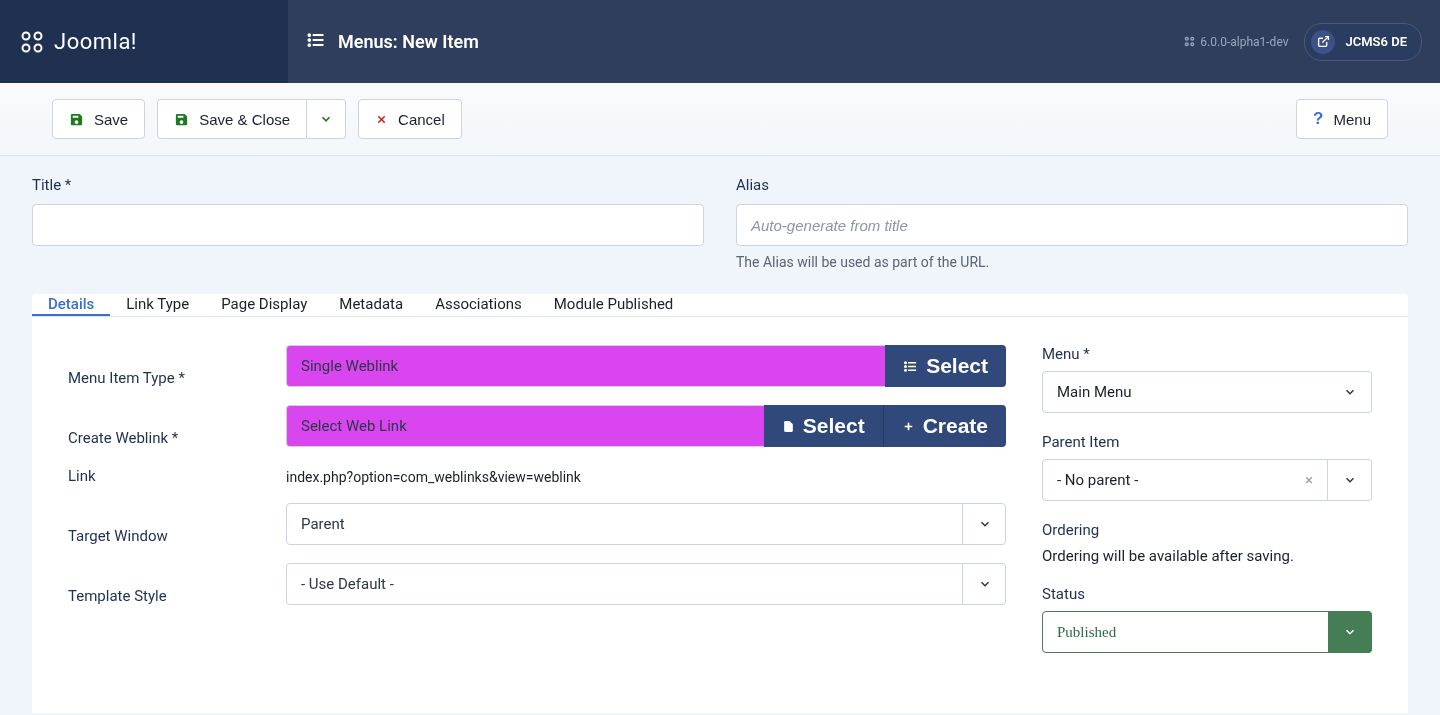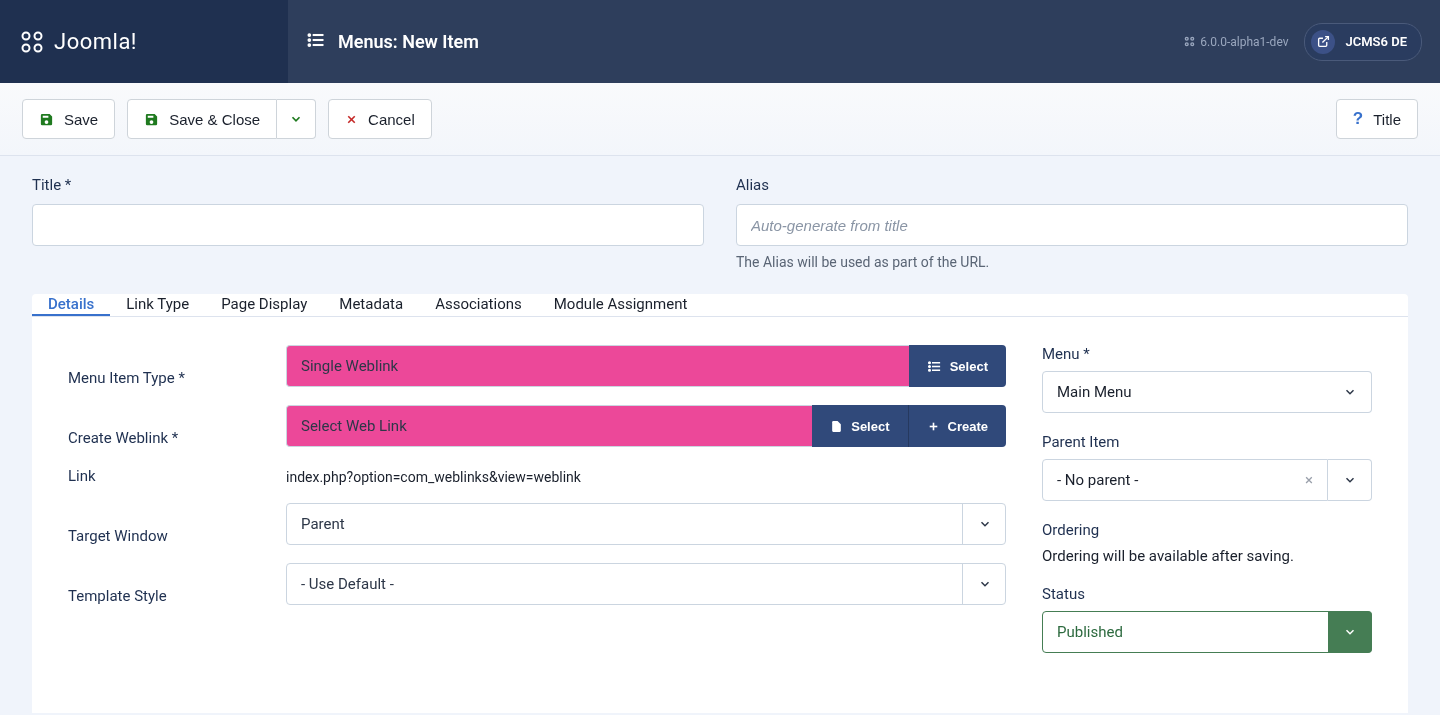--- a/index.html
+++ b/index.html
@@ -87,21 +87,21 @@
       border-radius: 50%;
       display: flex;
       align-items: center;
       justify-content: center;
     }
 
     
     .toolbar {
       display: flex;
       align-items: center;
-      padding: 16px 22px;
+      padding: 16px 52px;
       background: linear-gradient(#f9fafc, #f3f6fb);
       border-bottom: 1px solid #dde3ee;
     }
     .btn {
       display: inline-flex;
       align-items: center;
       background: #fff;
       border: 1px solid #ced4da;
       border-radius: 4px;
       padding: 8px 16px;
@@ -220,38 +220,38 @@
       padding-top: 2px;
     }
     .form-row-field {
       flex: 1;
     }
     .input-group {
       display: flex;
     }
     .input-group .readonly-field {
       flex: 1;
-      background: #ec4899;
+      background: #d946ef;
       border: 1px solid #cbd5e0;
       border-right: none;
       border-radius: 4px 0 0 4px;
       height: 42px;
       display: flex;
       align-items: center;
       padding: 0 14px;
       color: #2d3748;
       font-size: 15px;
     }
     .btn-action {
       background: #30497a;
       color: #fff;
       border: none;
       height: 42px;
       padding: 0 18px;
-      font-size: 13px;
+      font-size: 21px;
       font-weight: 600;
       cursor: pointer;
       display: flex;
       align-items: center;
       gap: 8px;
     }
     .btn-action:last-child {
       border-radius: 0 4px 4px 0;
     }
     .btn-action.middle {
@@ -322,20 +322,21 @@
       background: #fff;
     }
     .side-select-wrap .side-arrow.green {
       background: #457d54;
       border-color: #457d54;
       color: #fff;
     }
     .side-select-main.green {
       border-color: #457d54;
       color: #2d6a3f;
+      font-family: Liberation Serif, serif;
     }
     .parent-wrap {
       display: flex;
     }
     .parent-main {
       flex: 1;
       height: 42px;
       border: 1px solid #cbd5e0;
       border-radius: 4px 0 0 4px;
       display: flex;
@@ -441,21 +442,21 @@
       <svg class="icon-cancel" width="13" height="13" viewBox="0 0 24 24" fill="none" stroke="currentColor" stroke-width="3">
           <line x1="18" y1="6" x2="6" y2="18"></line>
           <line x1="6" y1="6" x2="18" y2="18"></line>
         </svg>
       <span>Cancel</span>
     </button>
   </div>
   <div class="toolbar-right">
     <button class="btn">
       <span class="icon-help" style="font-weight:700;font-size:17px;">?</span>
-      <span>Title</span>
+      <span>Menu</span>
     </button>
   </div>
 </div>
 
 <div class="title-row">
   <div class="title-col">
     <label class="field-label">Title *</label>
     <input type="text" class="form-input" style="">
   </div>
   <div class="title-col">
@@ -465,21 +466,21 @@
   </div>
 </div>
 
 <div class="tabs-container">
   <div class="tabs">
     <div class="tab active">Details</div>
     <div class="tab">Link Type</div>
     <div class="tab">Page Display</div>
     <div class="tab">Metadata</div>
     <div class="tab">Associations</div>
-    <div class="tab">Module Assignment</div>
+    <div class="tab">Module Published</div>
   </div>
 
   <div class="tab-content">
     <div class="main-col">
 
       <div class="form-row">
         <div class="form-row-label">Menu Item Type *</div>
         <div class="form-row-field">
           <div class="input-group">
             <div class="readonly-field">Single Weblink</div>

